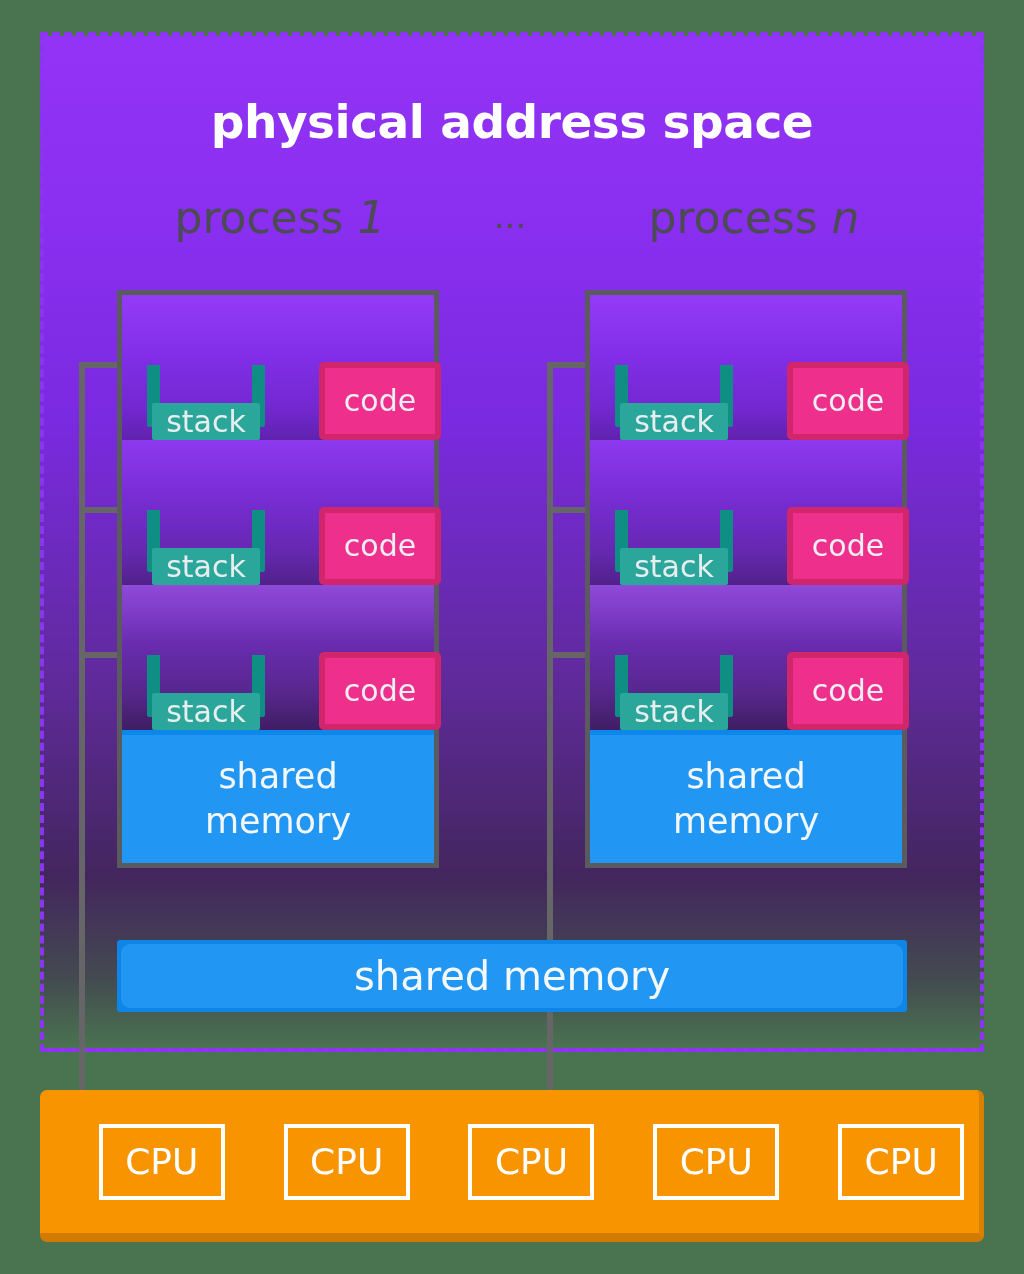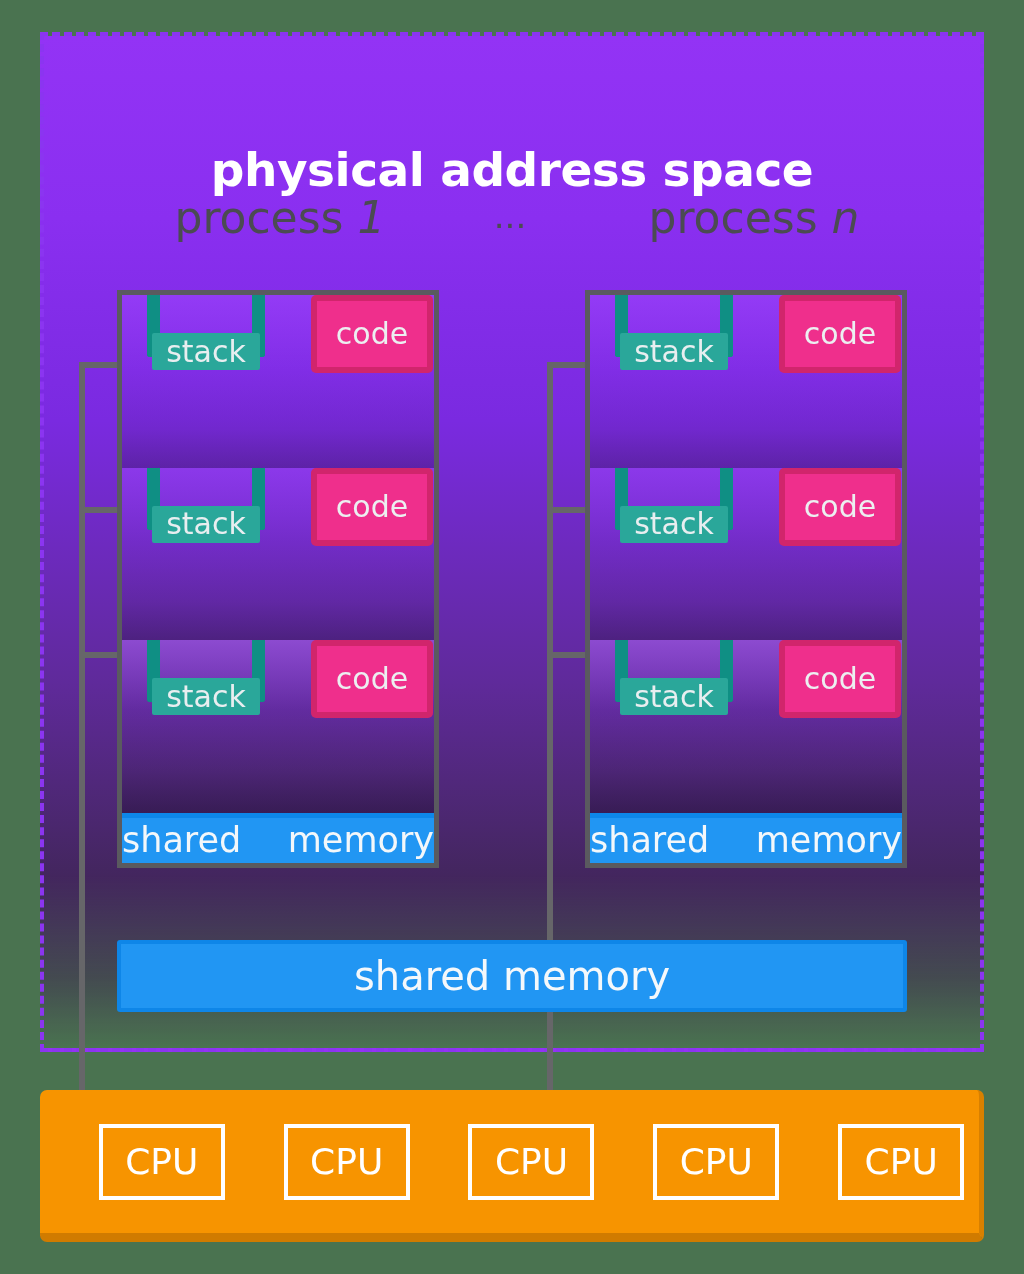--- a/index.html
+++ b/index.html
@@ -47,21 +47,20 @@
     position: absolute;
     left: 0;
     top: 58px;
     width: 100%;
     text-align: center;
     color: #ffffff;
     font-size: 47px;
     font-weight: bold;
     letter-spacing: -0.5px;
     font-family: "DejaVu Sans", "Liberation Sans", sans-serif;
-    margin-top: 48px;
   }
 
   
   .proc-label {
     position: absolute;
     color: #4b4b52;
     font-size: 44px;
     font-family: "DejaVu Sans", "Liberation Sans", sans-serif;
     white-space: nowrap;
   }
@@ -80,29 +79,30 @@
     width: 322px;
     height: 578px;
     display: flex;
     flex-direction: column;
   }
   #process-1 { left: 117px; }
   #process-n { left: 585px; }
 
   .thread-row {
     position: relative;
-    height: 173px;
+    height: 145px;
     box-sizing: border-box;
     background: linear-gradient(to bottom,
        rgba(160,70,255,0.55) 0%,
        rgba(140,55,240,0.20) 42%,
        rgba(40,20,60,0.10) 78%,
        rgba(25,12,40,0.26) 100%);
     display: flex;
-    align-items: flex-start;
+    align-items: flex-end;
+    gap: 8px;
   }
   .thread-row:nth-child(2) {
     background: linear-gradient(to bottom,
        rgba(160,70,255,0.52) 0%,
        rgba(140,55,240,0.18) 42%,
        rgba(40,20,60,0.10) 78%,
        rgba(25,12,40,0.30) 100%);
   }
   .thread-row:nth-child(3) {
     background: linear-gradient(to bottom,
@@ -173,23 +173,23 @@
     font-family: "DejaVu Sans", "Liberation Sans", sans-serif;
   }
 
   
   .proc-shm {
     flex: 1;
     background: #2196f3;
     border-top: 5px solid #0d87e9;
     box-sizing: border-box;
     display: flex;
-    flex-direction: row;
-    align-items: center;
-    justify-content: space-between;
+    flex-direction: column;
+    align-items: center;
+    justify-content: center;
     color: #f3f7fa;
     font-size: 35px;
     line-height: 1.28;
     text-align: center;
     font-family: "DejaVu Sans", "Liberation Sans", sans-serif;
   }
 
   
   .global-shm {
     position: absolute;
@@ -206,20 +206,21 @@
   .global-shm .inner {
     flex: 1;
     background: #2196f3;
     display: flex;
     align-items: center;
     justify-content: center;
     color: #f4f8fb;
     font-size: 40px;
     line-height: 1;
     font-family: "DejaVu Sans", "Liberation Sans", sans-serif;
+    border-radius: 9px;
   }
 
   
   .conn-vert {
     position: absolute;
     width: 6px;
     background: #666669;
   }
   .conn-horz {
     position: absolute;

